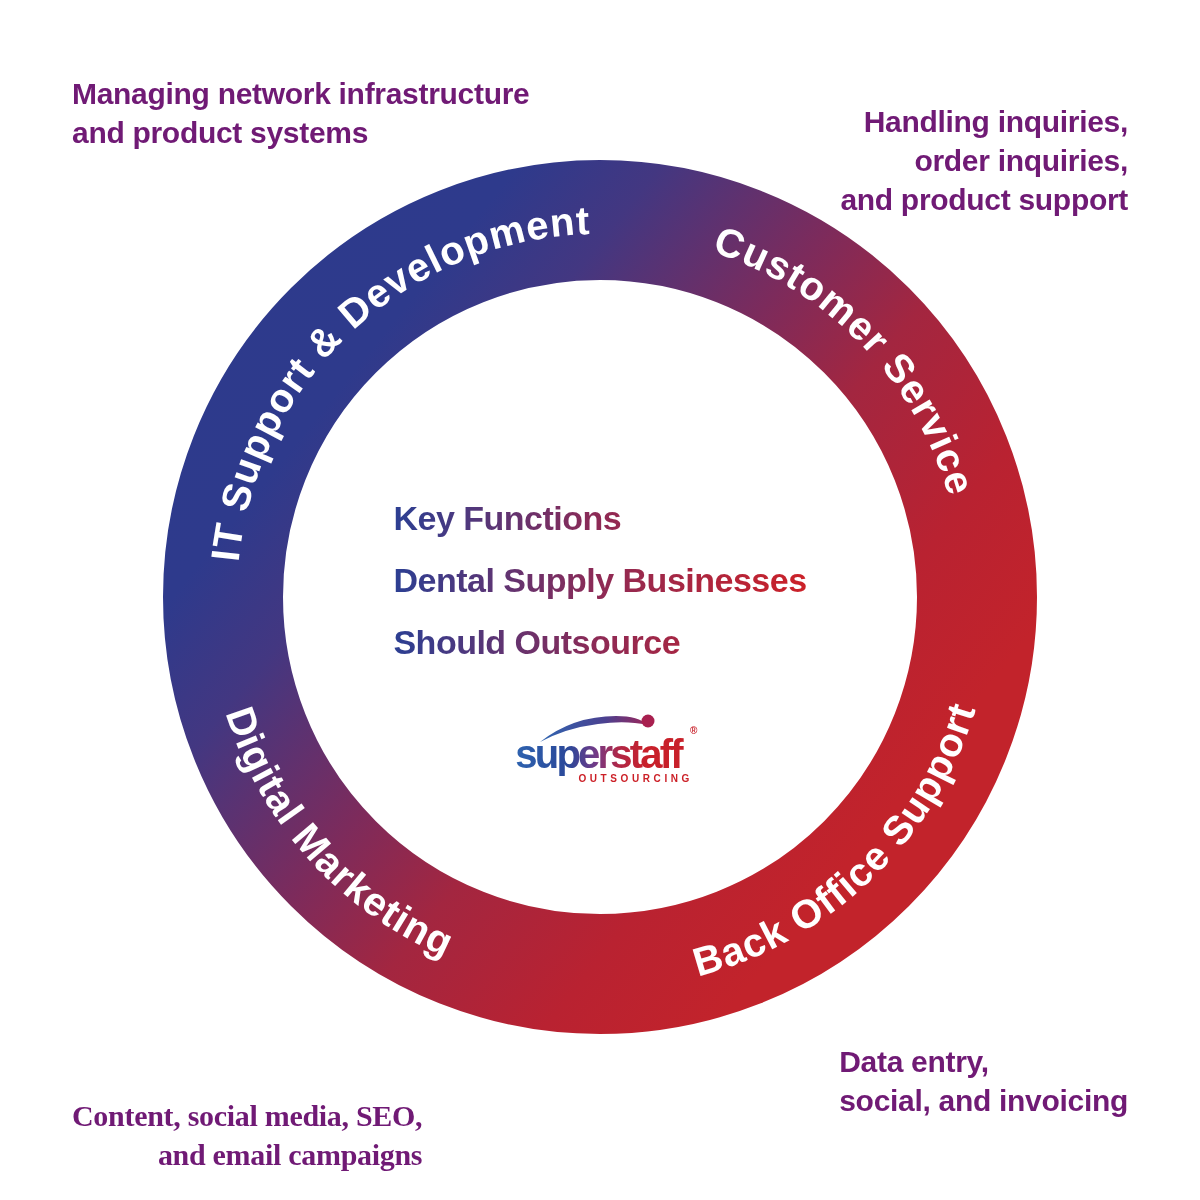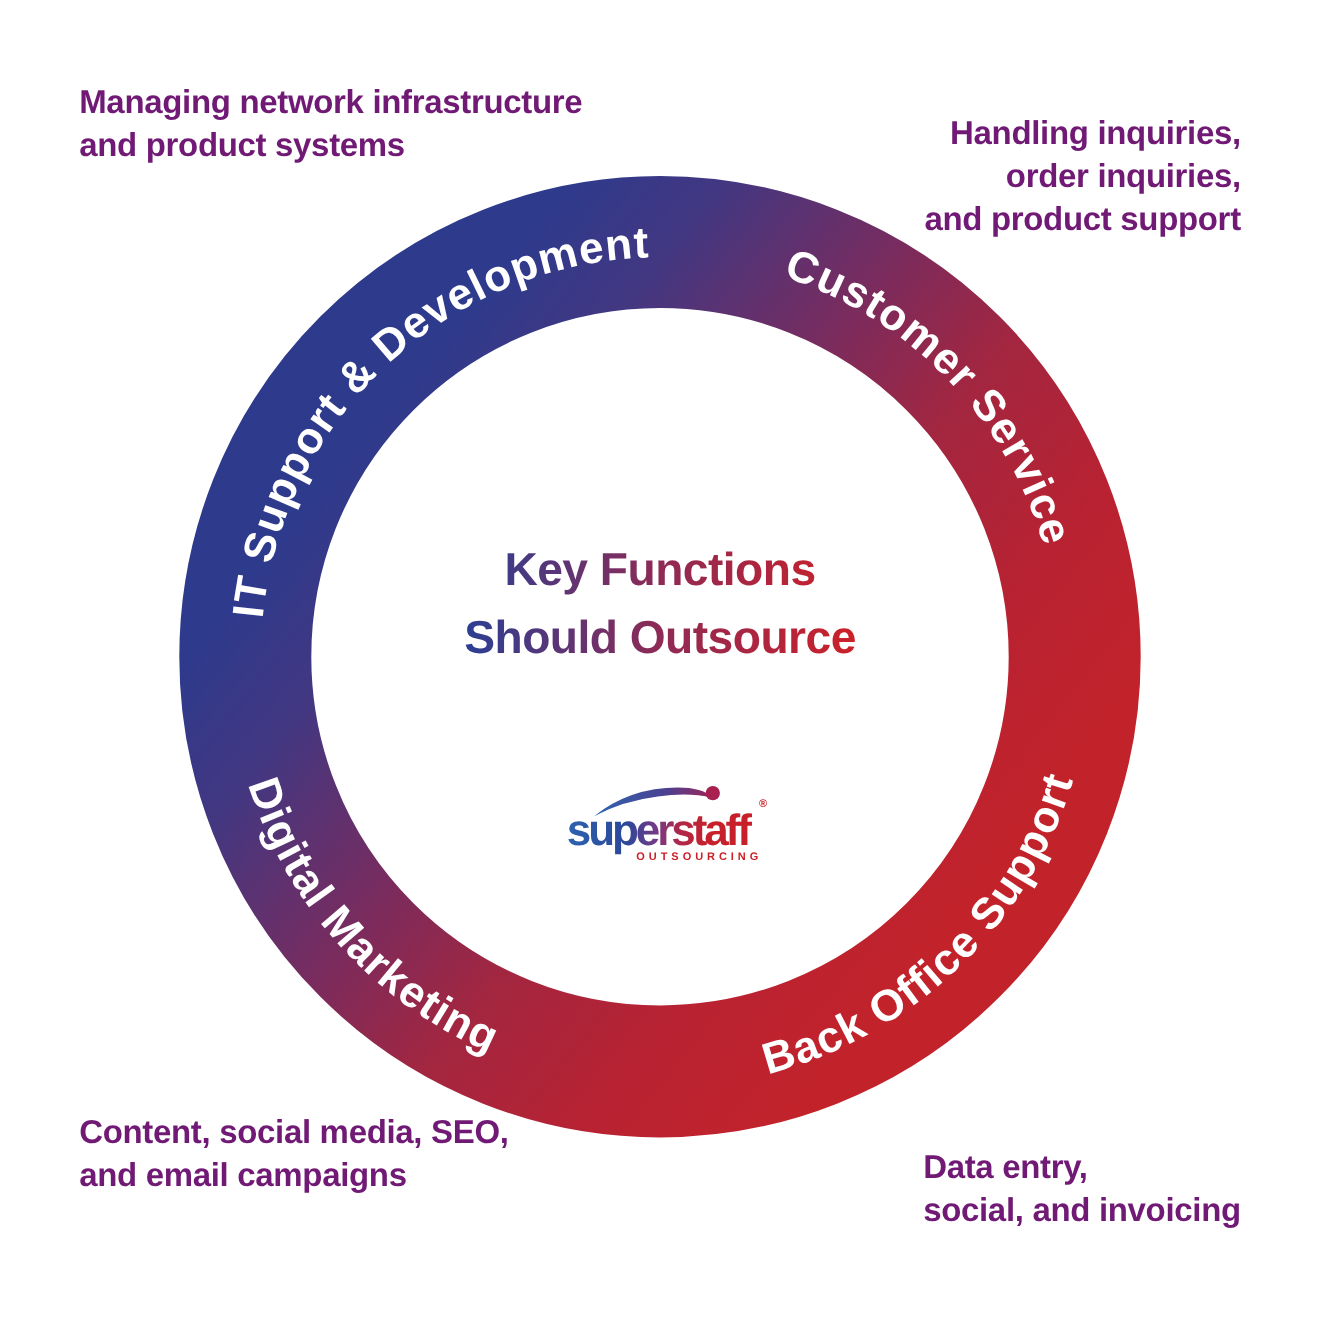--- a/index.html
+++ b/index.html
@@ -22,21 +22,21 @@
     position: absolute;
     font-weight: 700;
     font-size: 30px;
     line-height: 39px;
     color: #701a75;
     letter-spacing: -0.3px;
     white-space: nowrap;
   }
   .corner.tl { top: 74px;  left: 72px;  text-align: left; }
   .corner.tr { top: 74px;  right: 72px; text-align: right; margin-top: 28px; }
-  .corner.bl { top: 1010px; left: 72px;  text-align: left; }
+  .corner.bl { top: 1096px; left: 72px;  text-align: right; font-family: Liberation Serif, serif; }
   .corner.br { top: 1042px; right: 72px; text-align: left; }
 
   
   .ring-svg {
     position: absolute;
     top: 0; left: 0;
     width: 1200px;
     height: 1200px;
   }
   .ring-label {
@@ -48,23 +48,23 @@
   }
 
   
   .title {
     position: absolute;
     top: 487px;
     left: 50%;
     transform: translateX(-50%);
     width: -moz-fit-content;
     width: fit-content;
-    text-align: center;
+    text-align: left;
     font-weight: 700;
-    font-size: 42px;
+    font-size: 34px;
     line-height: 62px;
     letter-spacing: -0.5px;
     white-space: nowrap;
     background: linear-gradient(90deg, #2b3f93 0%, #8e2a55 50%, #cc2128 100%);
     -webkit-background-clip: text;
     background-clip: text;
     color: transparent;
   }
 
   .logo {
@@ -146,20 +146,21 @@
     <text class="ring-label" text-anchor="middle">
       <textPath href="#arcDigital" startOffset="50%">Digital Marketing</textPath>
     </text>
     <text class="ring-label" text-anchor="middle">
       <textPath href="#arcBackOffice" startOffset="50%">Back Office Support</textPath>
     </text>
   </svg>
 
   <div class="title">
     <div>Key Functions</div>
+    <div>Dental Supply Businesses</div>
     <div>Should Outsource</div>
   </div>
 
   <svg class="logo" viewBox="0 0 204 80" aria-hidden="true">
     <defs>
       <linearGradient id="wordGrad" gradientUnits="userSpaceOnUse" x1="10" y1="0" x2="194" y2="0">
         <stop offset="0" stop-color="#2e66b2"></stop>
         <stop offset="0.33" stop-color="#2b4899"></stop>
         <stop offset="0.48" stop-color="#743a86"></stop>
         <stop offset="0.60" stop-color="#b02747"></stop>

